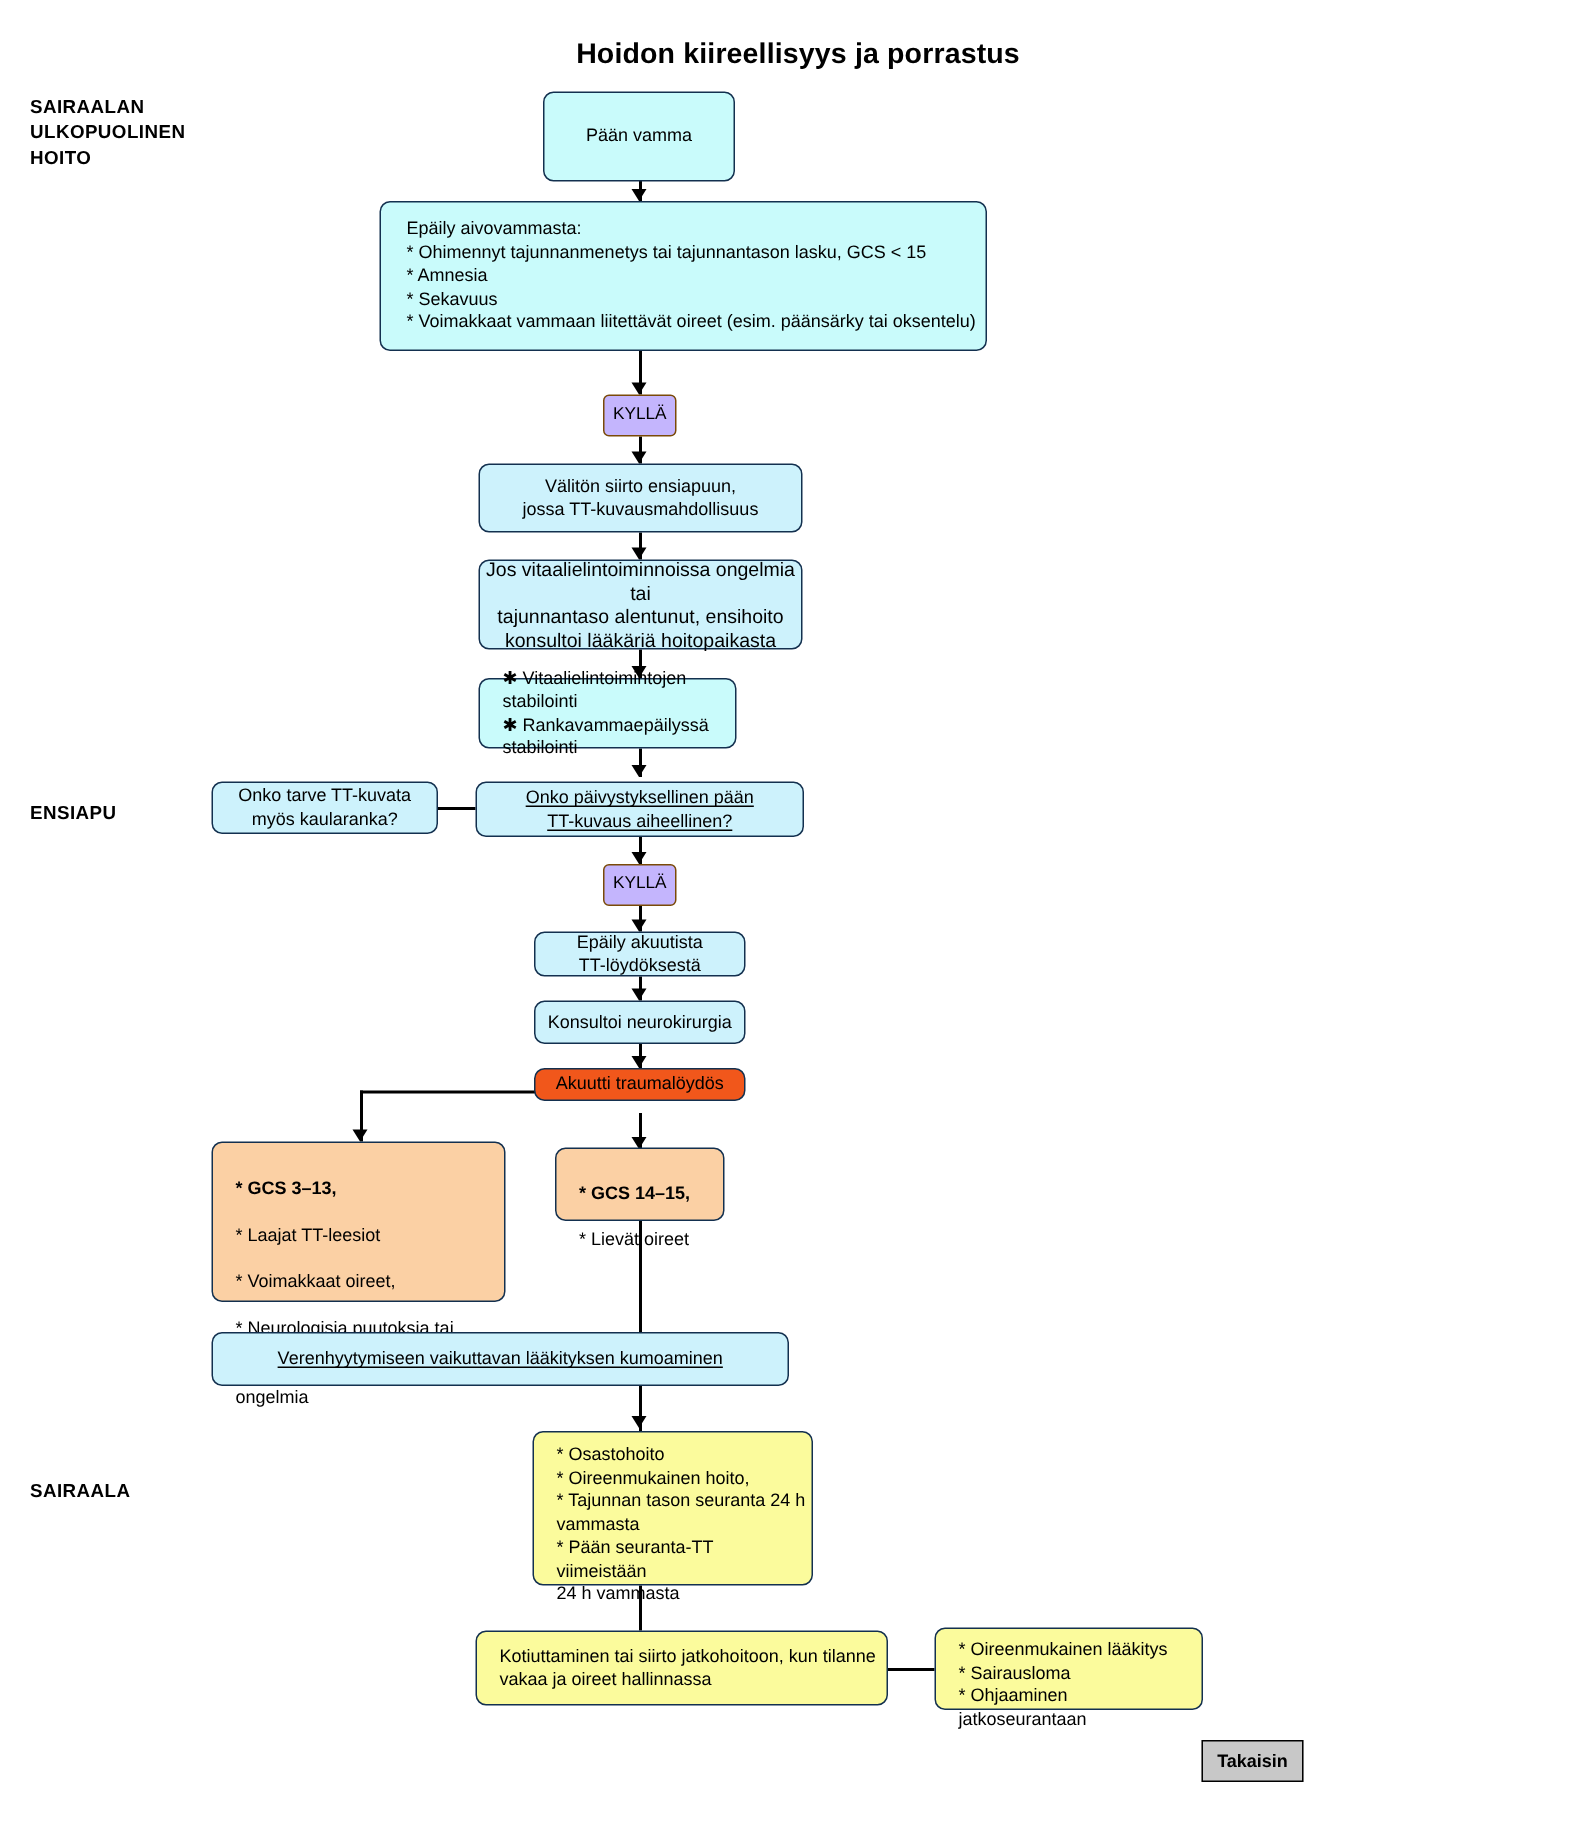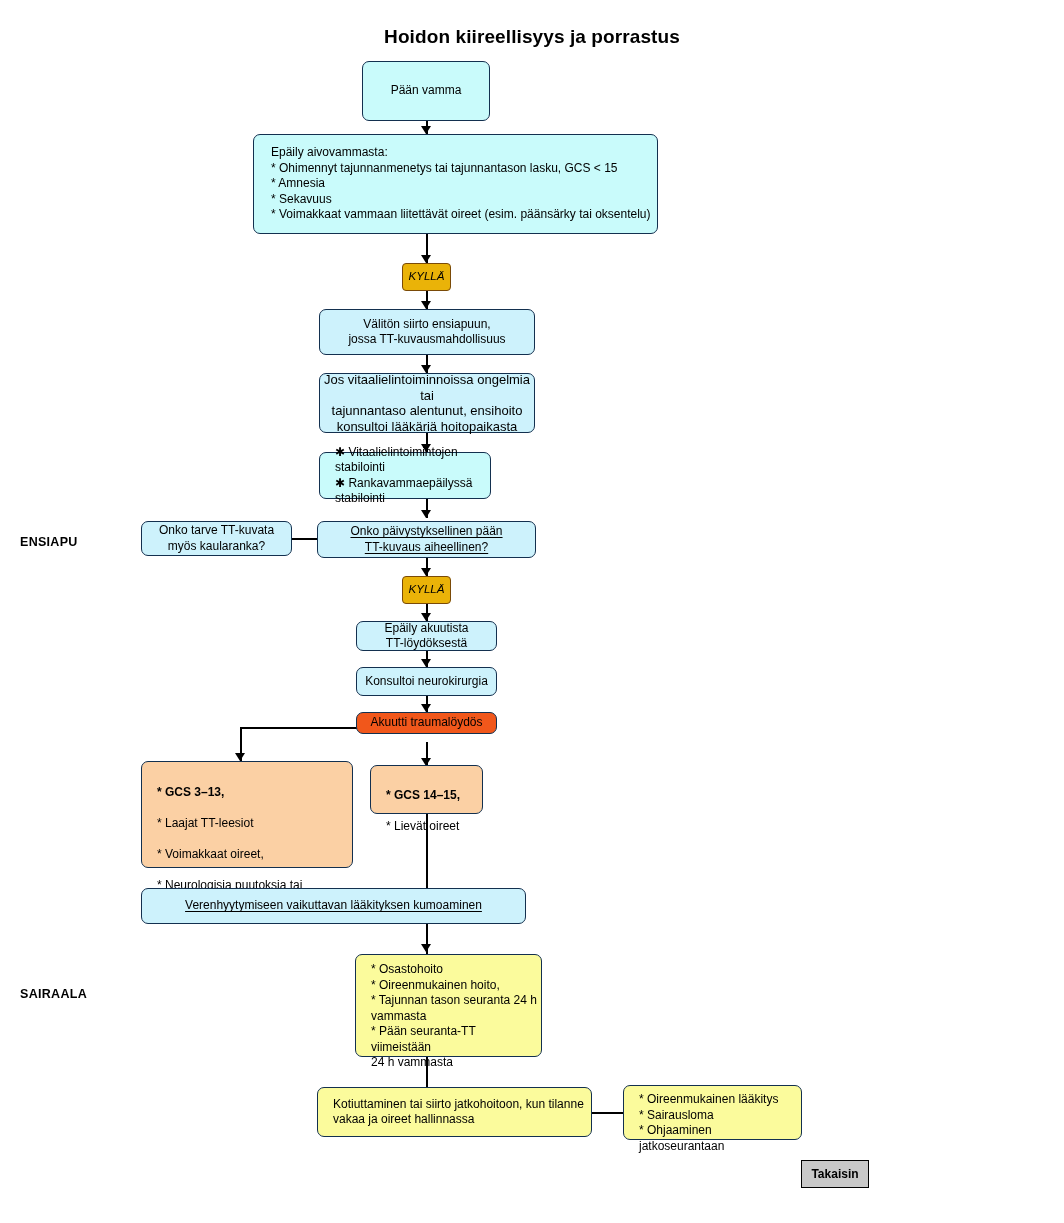--- a/index.html
+++ b/index.html
@@ -58,21 +58,21 @@
   }
   .node .txt { display: block; width: 100%; white-space: pre-line; }
   .node.center { justify-content: center; text-align: center; }
   .node.left   { justify-content: flex-start; text-align: left; }
   .node.center .txt { text-align: center; }
   .node.left   .txt { text-align: left; padding-left: 11px; }
 
   .blue   { background: #cdf2fc; }
   .cyan   { background: #c9fbfb; }
   .orange { background: #f1571b; }
-  .amber  { background: #eab308; border-color:#7a4a08; border-radius:4px;font-style:italic; }
+  .amber  { background: #c4b5fd; border-color:#7a4a08; border-radius:4px; }
   .peach  { background: #fbd0a4; }
   .yellow { background: #fbfb9c; }
 
   .link-text {
     text-decoration: underline;
     text-underline-offset: 2px;
   }
   .bold-lead { font-weight: bold; }
 
   
@@ -109,20 +109,23 @@
     z-index: 4;
   }
 </style>
 </head>
 <body>
 
 <div id="canvas">
 
   <div class="title">Hoidon kiireellisyys ja porrastus</div>
 
+  <div class="lane-label" style="left:20px; top:63px;">SAIRAALAN
+ULKOPUOLINEN
+HOITO</div>
   <div class="lane-label" style="left:20px; top:534px;">ENSIAPU</div>
   <div class="lane-label" style="left:20px; top:986px;">SAIRAALA</div>
 
   <div class="vline" style="left:426px; top:104px; height:30px;"></div>
   <div class="arrow" style="left:421px; top:126px;"></div>
 
   <div class="vline" style="left:426px; top:233px; height:30px;"></div>
   <div class="arrow" style="left:421px; top:255px;"></div>
 
   <div class="vline" style="left:426px; top:291px; height:18px;"></div>
@@ -217,21 +220,21 @@
   </div>
 
   <div class="node blue center" style="left:356px; top:667px; width:141px; height:29px;">
     <span class="txt">Konsultoi neurokirurgia</span>
   </div>
 
   <div class="node orange center" style="left:356px; top:712px; width:141px; height:22px;">
     <span class="txt">Akuutti traumalöydös</span>
   </div>
 
-  <div class="node peach left" style="left:141px; top:761px; width:212px; height:107px; padding:7px 4px; align-items:flex-start;">
+  <div class="node peach left" style="left:141px; top:761px; width:196px; height:107px; padding:7px 4px; align-items:flex-start;">
     <span class="txt">
       <span class="bold-lead">* GCS 3–13,</span><br>
       <span>* Laajat TT-leesiot</span><br>
       <span>* Voimakkaat oireet,</span><br>
       <span>* Neurologisia puutoksia tai</span><br>
       <span>* Vitaalielintoiminnoissa ongelmia</span>
     </span>
   </div>
 
   <div class="node peach left" style="left:370px; top:765px; width:113px; height:49px; padding:6px 4px; align-items:flex-start;">

